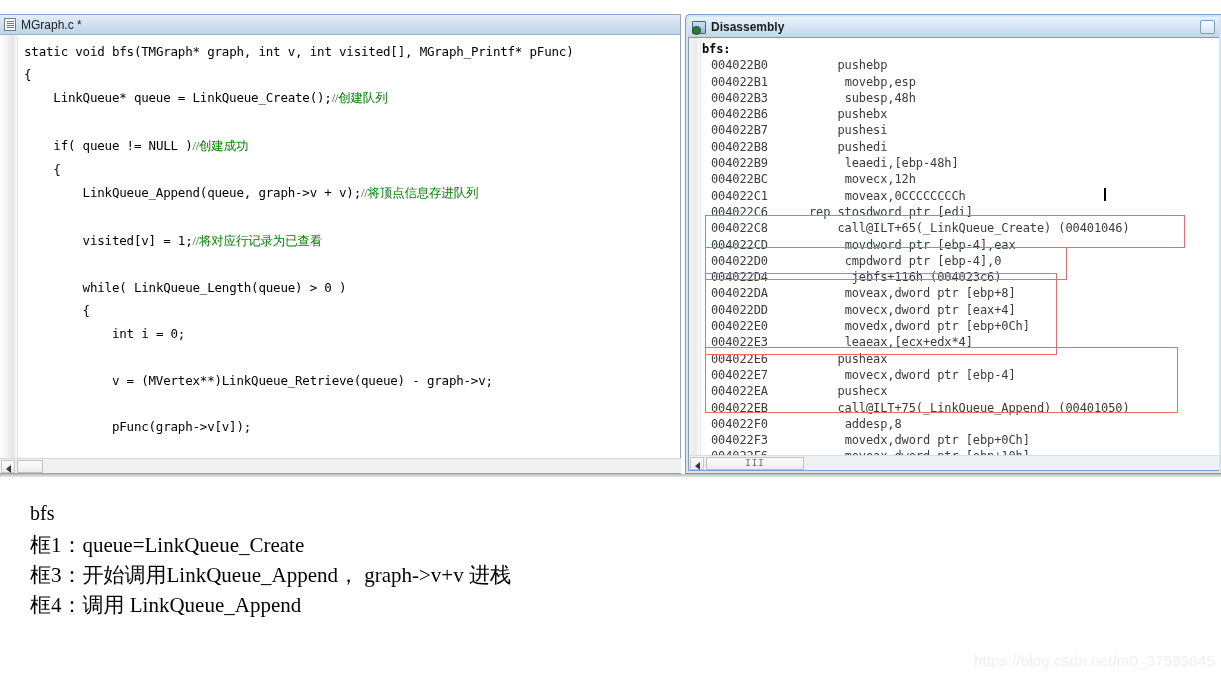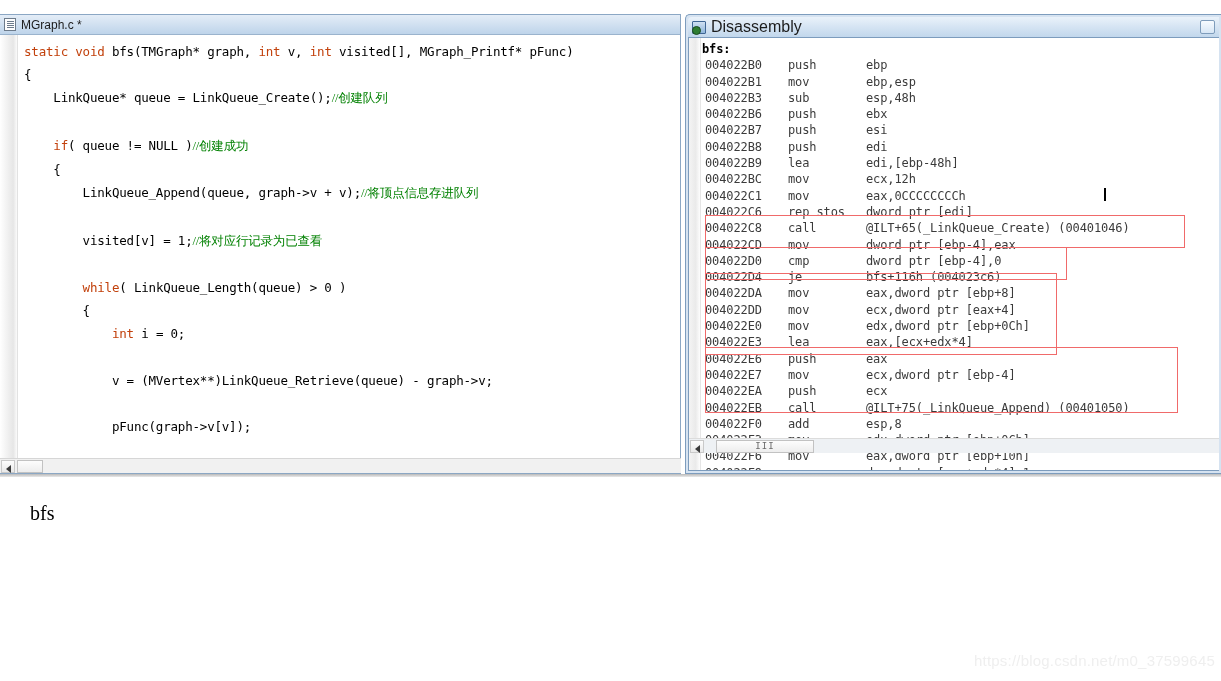--- a/index.html
+++ b/index.html
@@ -56,21 +56,21 @@
   #code-area {
     flex: 1;
     padding: 5px 0 0 6px;
     font-family: "DejaVu Sans Mono", "Liberation Mono", monospace;
     font-size: 12.5px;
     line-height: 23.2px;
     color: #000000;
     white-space: pre;
     letter-spacing: -0.2px;
   }
-  .kw  { color: #c2410c; margin-top: 8px; }
+  .kw  { color: #000000; margin-top: 8px; }
   .cmt { color: #008000; font-family: Liberation Serif, serif; }
 
   #editor-hscroll {
     position: absolute; left: 0; bottom: 0;
     width: 681px; height: 15px;
     background: #f1f1f1;
     border-top: 1px solid #d6d6d6;
     display: flex; align-items: center;
   }
   .sb-arrow {
@@ -100,22 +100,23 @@
     border: 1px solid #7d9cbd;
     border-right: none;
     border-top-left-radius: 5px;
     padding: 2px;
   }
   #disasm-titlebar {
     height: 20px;
     background: linear-gradient(to bottom,#eaf2fa 0%, #d5e4f3 50%, #c2d7ec 100%);
     display: flex; align-items: center;
     padding-left: 4px;
-    font-size: 16px; color: #1c1c1c;
+    font-size: 12px; color: #1c1c1c;
     border-top-left-radius: 4px;
+    font-weight: bold;
   }
   .disasm-icon {
     width: 14px; height: 13px; margin-right: 5px; flex: none;
     position: relative;
     background: linear-gradient(to bottom,#cfe0f2,#8fb6dc);
     border: 1px solid #3f6694;
     border-radius: 1px;
   }
   .disasm-icon::after{
     content:""; position:absolute; left:-1px; bottom:-2px;
@@ -148,41 +149,41 @@
     position: absolute; left: 13px; top: 3px; right: 0; bottom: 0;
     font-family: "DejaVu Sans Mono", "Liberation Mono", monospace;
     font-size: 12px;
     line-height: 16.3px;
     color: #3b3b3b;
     white-space: pre;
     letter-spacing: -0.1px;
   }
   .dline { height: 16.3px; }
   .dline.label { color: #000; font-weight: bold; }
-  .d-addr { display: inline-block; width: 86px; padding-left: 3px; }
-  .d-mn   { display: inline-block; width: 78px; }
+  .d-addr { display: inline-block; width: 86px; padding-left: 9px; }
+  .d-mn   { display: inline-block; width: 78px; text-align: right; }
   .d-op   { display: inline-block; }
 
   #disasm-caret {
     position: absolute; left: 415px; top: 150px;
     width: 2px; height: 13px; background: #000;
   }
 
   
   .redbox {
     position: absolute;
     border: 1px solid #f06a6a;
     pointer-events: none;
   }
 
   #disasm-hscroll {
-    position: absolute; left: 0; bottom: 17px; right: 0; height: 15px;
+    position: absolute; left: 0; bottom: 0; right: 0; height: 15px;
     background: #eef1f4;
     border-top: 1px solid #dcdcdc;
-    display: flex; align-items: center; gap: 10px;
+    display: flex; align-items: center;
   }
   #disasm-hscroll .sb-thumb {
     width: 98px; position: relative;
     display: flex; align-items: center; justify-content: center;
     font-size: 9px; color: #6a6a6a; letter-spacing: 1px;
     font-family: "DejaVu Sans Mono", monospace;
   }
 
   
   #window-baseline {
@@ -248,17 +249,17 @@
       <div class="redbox" style="left: 705px; top: 215px; width: 480px; height: 33px; border-color: rgb(240, 106, 106);"></div>
       <div class="redbox" style="left: 705px; top: 247px; width: 362px; height: 33px; border-color: rgb(240, 106, 106);"></div>
       <div class="redbox" style="left: 705px; top: 273px; width: 352px; height: 82px; border-color: rgb(240, 106, 106);"></div>
       <div class="redbox" style="left: 705px; top: 347px; width: 473px; height: 66px; border-color: rgb(240, 106, 106);"></div>
     </div>
 
   <div id="window-baseline"></div>
 
   <div id="notes">
     <div id="note-head">bfs</div>
-    <div id="notes-list"></div>
+    <div id="notes-list"><div>框1：queue=LinkQueue_Create</div><div>框3：开始调用LinkQueue_Append， graph-&gt;v+v 进栈</div><div>框4：调用 LinkQueue_Append</div></div>
   </div>
 
   <div id="watermark">https://blog.csdn.net/m0_37599645</div>
 </div>
 
 </body></html>

